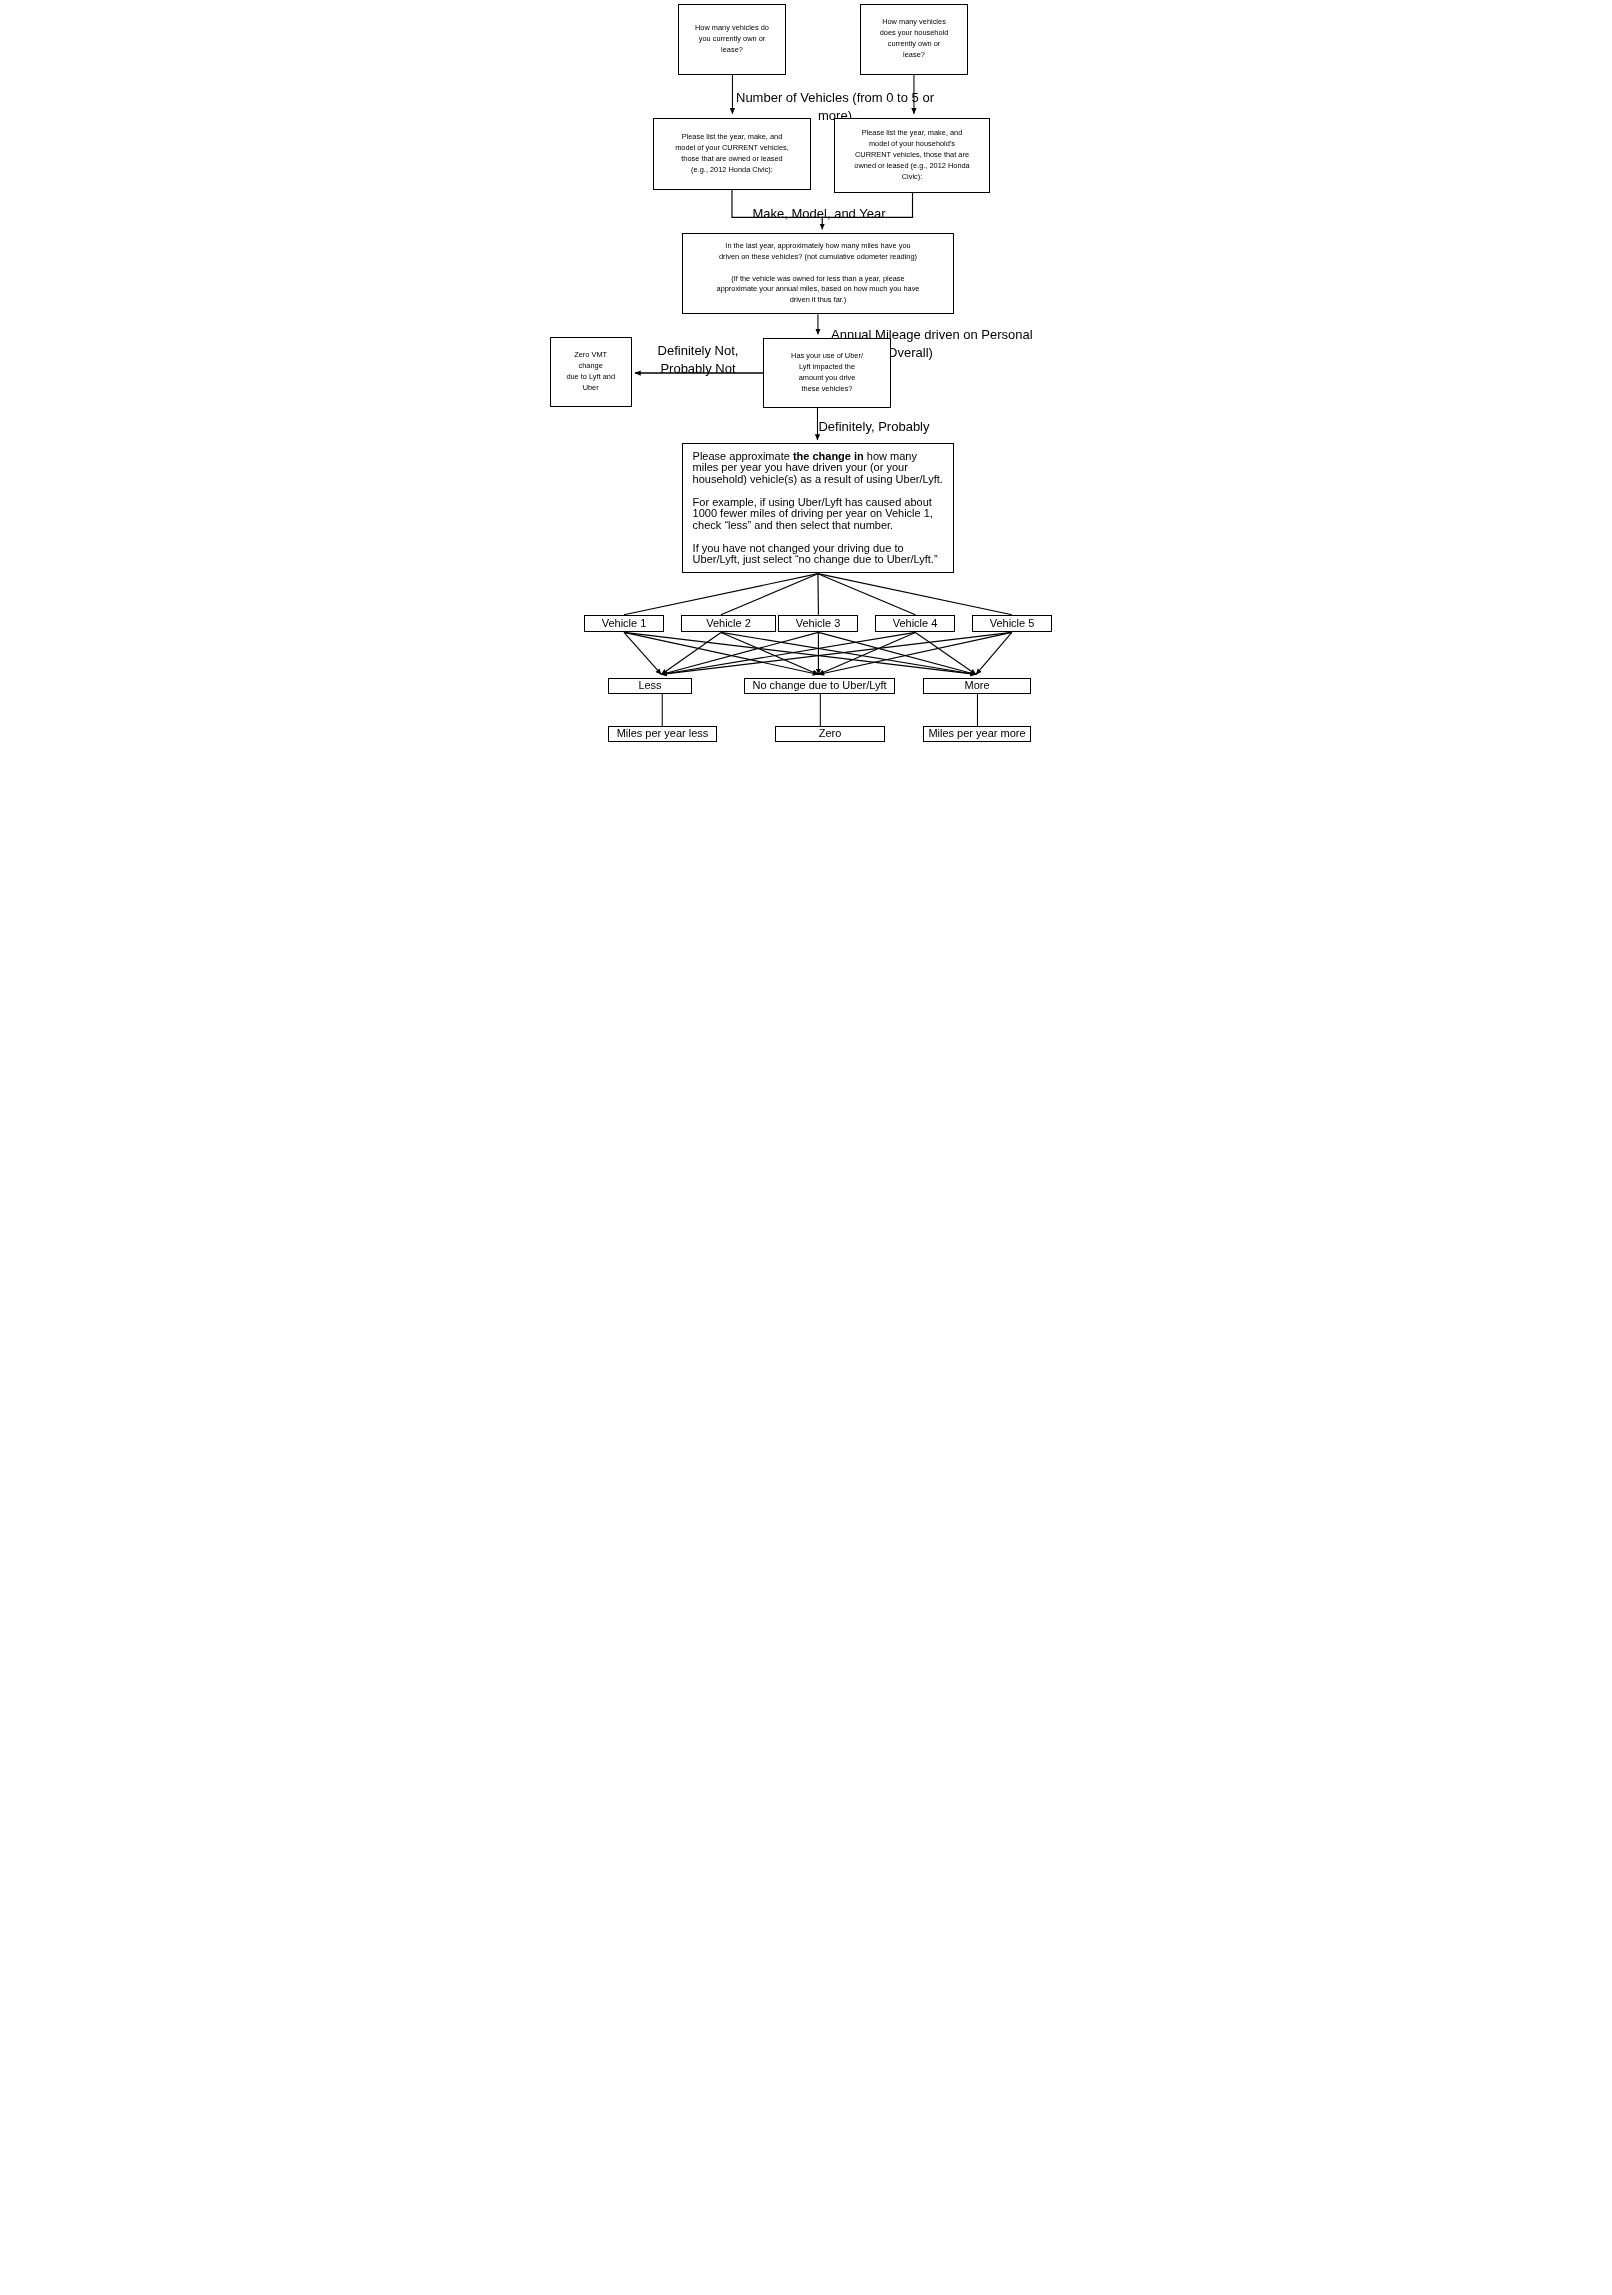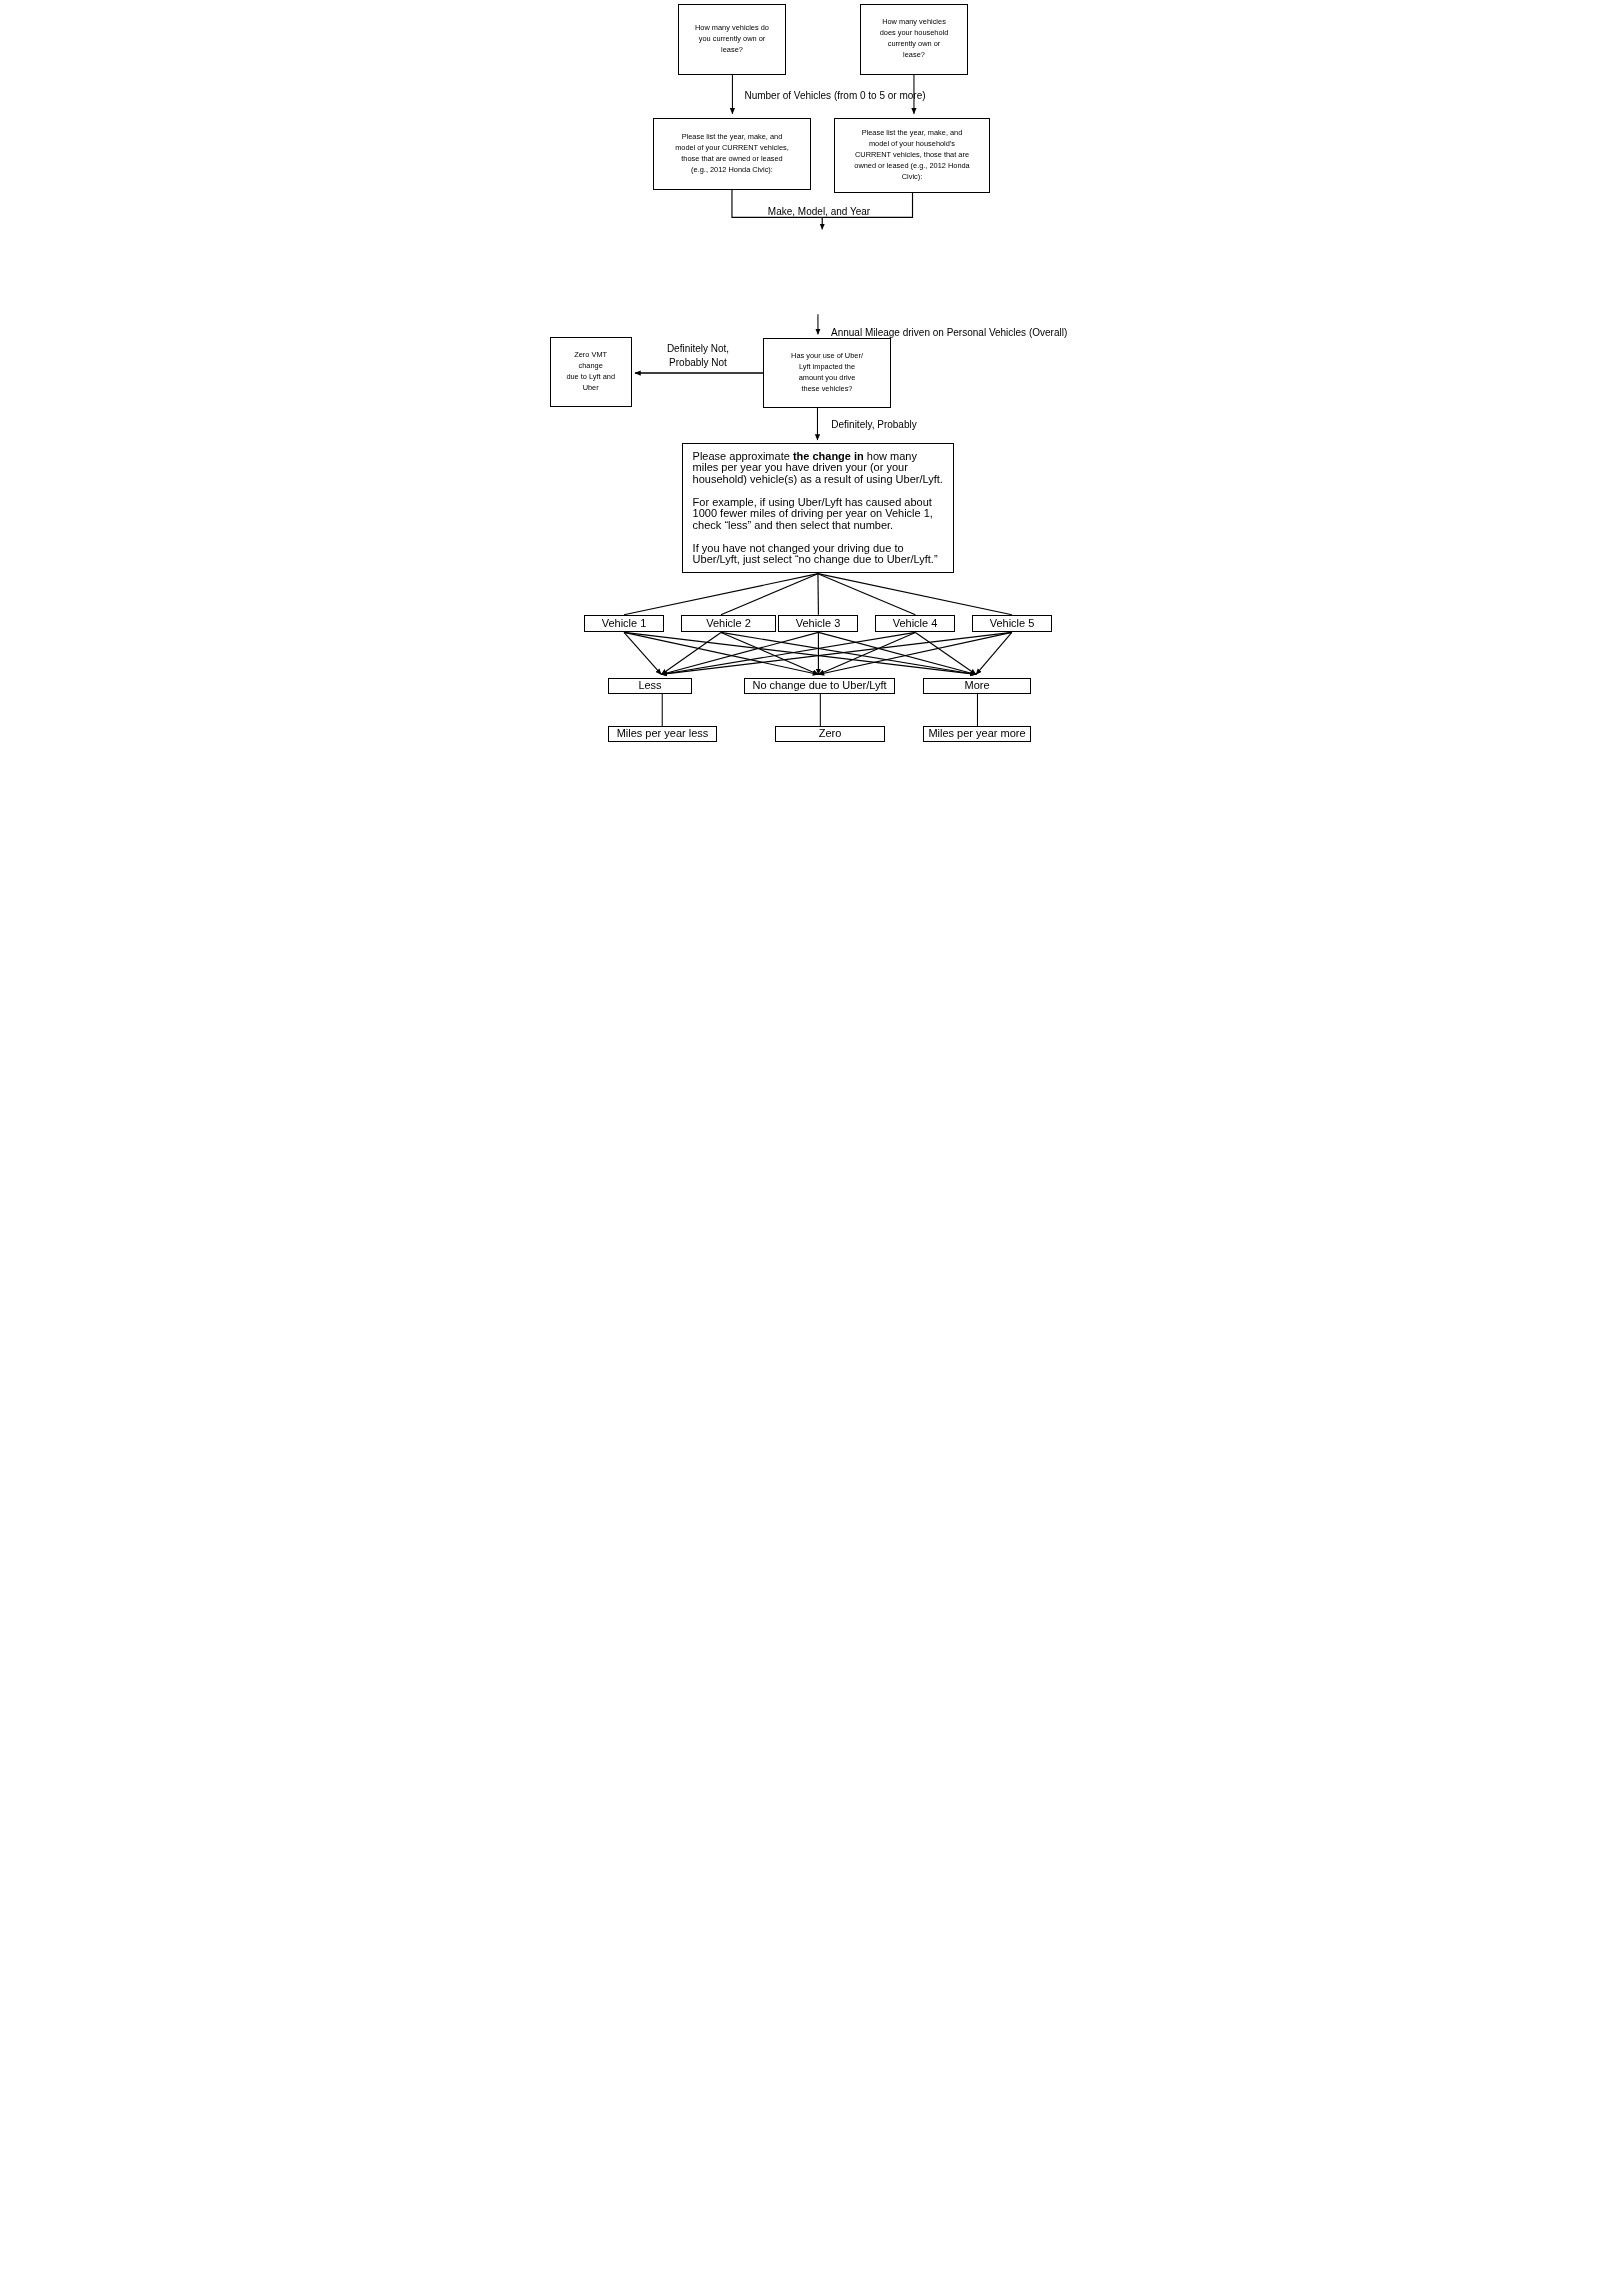--- a/index.html
+++ b/index.html
@@ -51,21 +51,21 @@
     font-size: 11px;
     padding: 6.7px 9.6px 4.8px 9.6px;
   }
   #change-box p {
     margin: 0 0 11.5px 0;
     line-height: 11.5px;
   }
   #change-box p:last-child { margin-bottom: 0; }
   .flabel {
     position: absolute;
-    font-size: 10px;
+    font-size: 13px;
     line-height: 1.35;
     white-space: pre-line;
     background: transparent;
   }
   .flabel.centered { transform: translateX(-50%); text-align: center; }
   .bold { font-weight: bold; }
 </style>
 </head>
 <body>
 
@@ -148,20 +148,26 @@
 those that are owned or leased
 (e.g., 2012 Honda Civic):</div>
   <div class="box" style="left:291px; top:118px; width:156px; height:75px;">Please list the year, make, and
 model of your household’s
 CURRENT vehicles, those that are
 owned or leased (e.g., 2012 Honda
 Civic):</div>
 
   <div class="flabel centered" style="left:276px; top:205px;">Make, Model, and Year</div>
 
+  <div class="box" style="left:139px; top:233px; width:272px; height:81px;">In the last year, approximately how many miles have you
+driven on these vehicles? (not cumulative odometer reading)
+
+(If the vehicle was owned for less than a year, please
+approximate your annual miles, based on how much you have
+driven it thus far.)</div>
 
   <div class="flabel" style="left:288px; top:326px;">Annual Mileage driven on Personal Vehicles (Overall)</div>
 
   <div class="box" style="left:6.7px; top:337px; width:82px; height:70px;">Zero VMT
 change
 due to Lyft and
 Uber</div>
 
   <div class="flabel centered" style="left:155px; top:342px;">Definitely Not,
 Probably Not</div>

